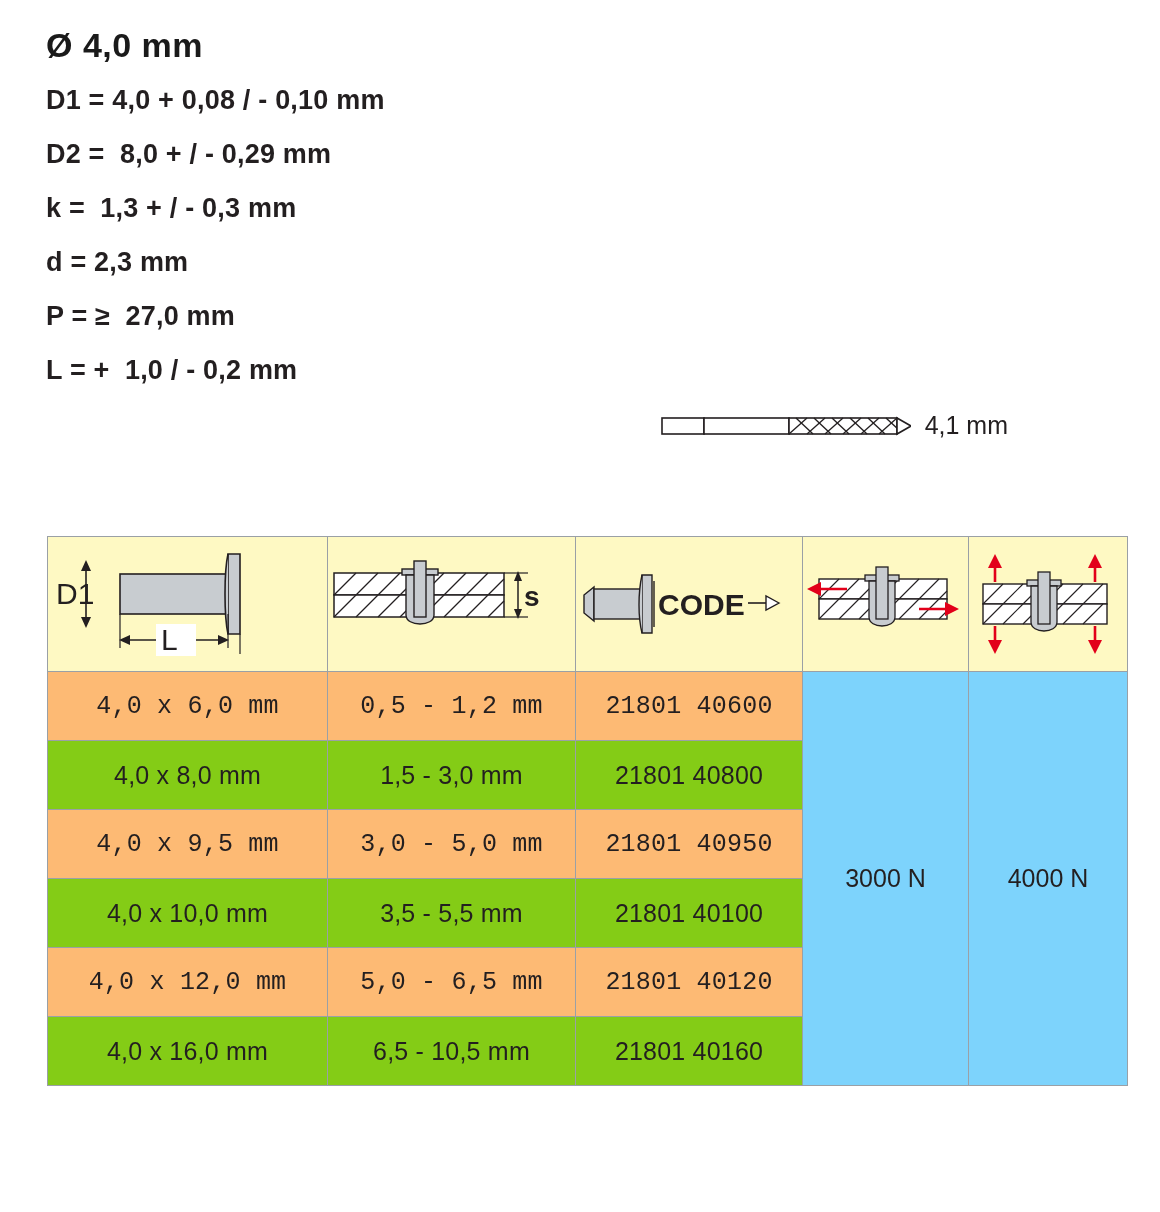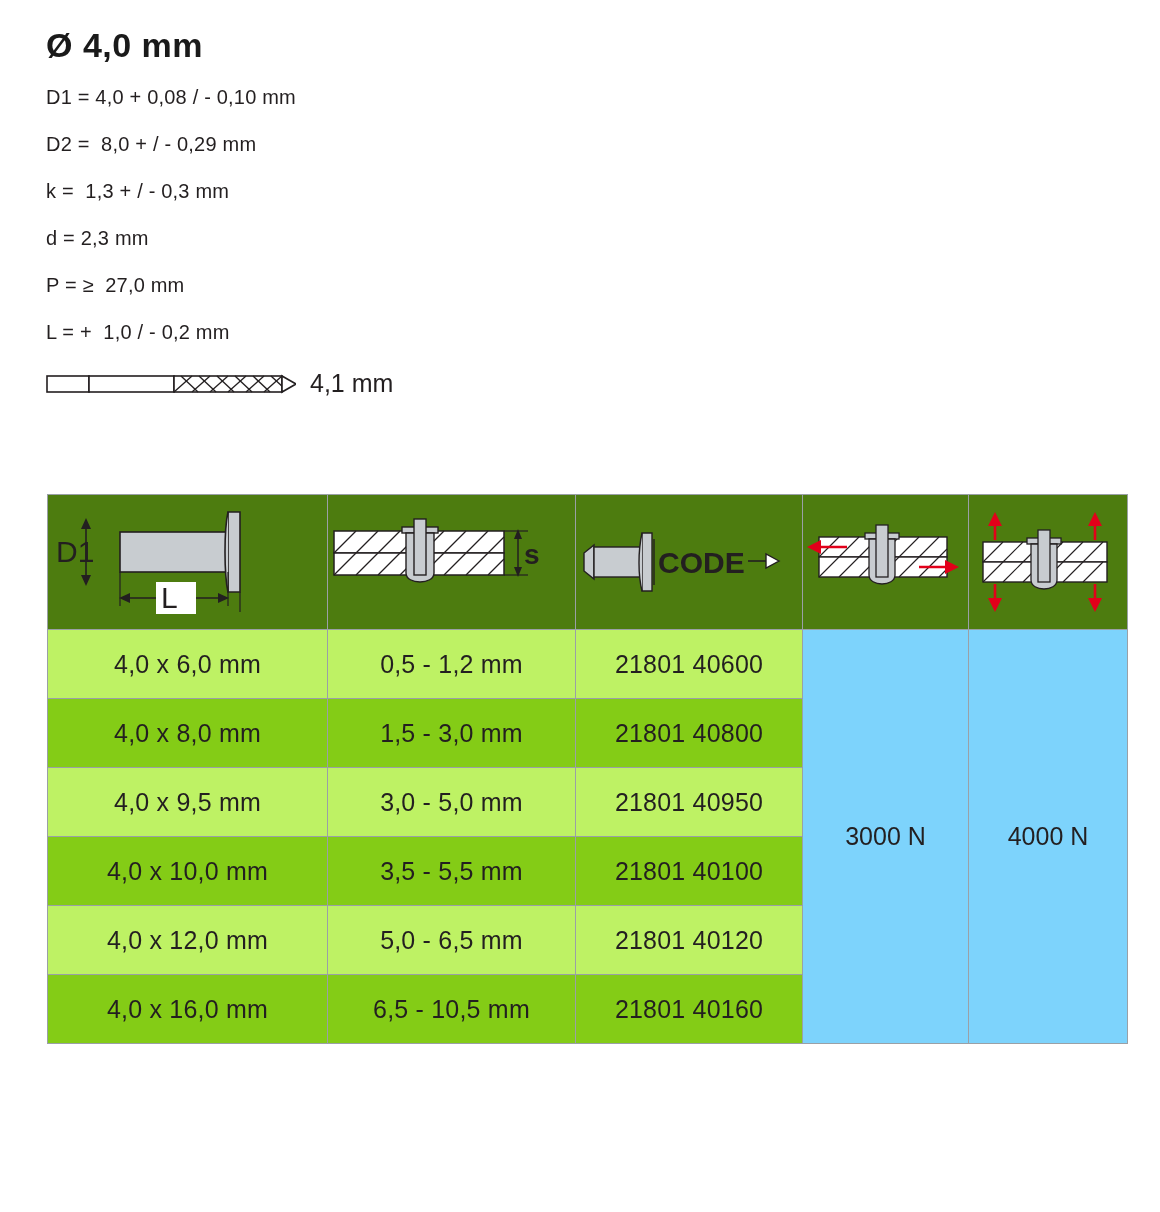--- a/index.html
+++ b/index.html
@@ -24,32 +24,34 @@
     font-size: 34px;
     font-weight: bold;
     letter-spacing: 0.5px;
     margin: 8px 0 22px 0;
     color: #1a1a1a;
   }
   .spec-list {
     margin: 0 0 6px 0;
   }
   .spec-line {
-    font-size: 20px;
+    font-size: 27px;
     line-height: 1.0;
     margin-bottom: 27px;
     color: #231f20;
     letter-spacing: 0.2px;
     white-space: pre;
+    font-weight: bold;
   }
   .drill-row {
     display: flex;
     align-items: center;
     gap: 14px;
     margin-top: 22px;
+    justify-content: flex-end;
   }
   .drill-bit {
     width: 250px;
     height: 26px;
   }
   .drill-label {
     font-size: 25px;
     color: #231f20;
   }
 
@@ -64,36 +66,37 @@
     width: 1080px;
   }
   table.rivet td, table.rivet th {
     border: 1px solid #9aa0a6;
     padding: 0;
     text-align: center;
     vertical-align: middle;
   }
   .hdr td {
     height: 134px;
-    background: #4d7c0f;
+    background: #fef9c3;
   }
   .col1 { width: 280px; }
   .col2 { width: 248px; }
   .col3 { width: 227px; }
   .col4 { width: 166px; }
   .col5 { width: 159px; }
 
   td.data {
     height: 68px;
     font-size: 25px;
     color: #231f20;
     letter-spacing: 0.2px;
   }
   tr.alt td.data {
-    background: #bef264;
+    background: #fdba74;
+    font-family: Liberation Mono, monospace;
   }
   tr.plain td.data {
     background: #84cc16;
   }
   td.force {
     background: #7dd3fc;
     font-size: 25px;
     color: #231f20;
   }
   svg { display: block; }

